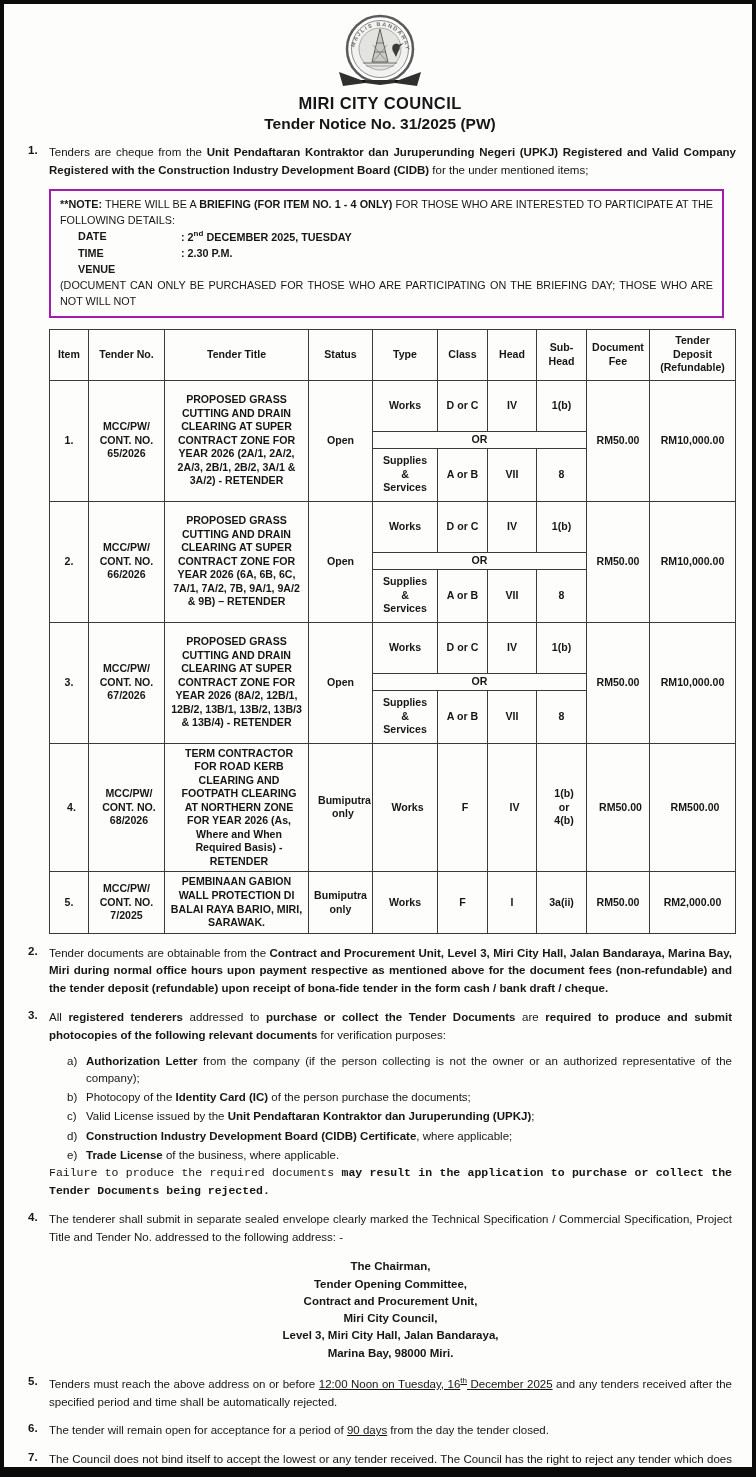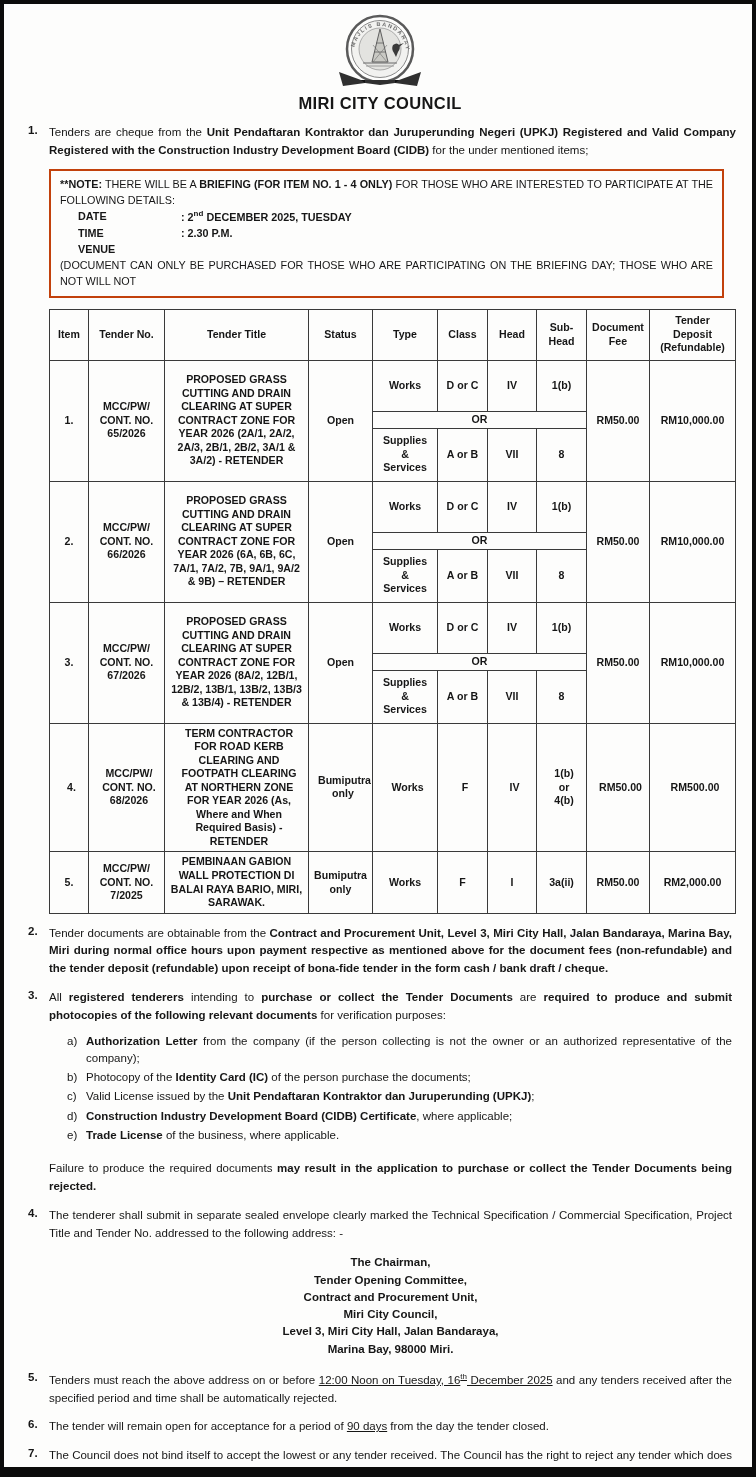--- a/index.html
+++ b/index.html
@@ -23,21 +23,21 @@
   .notice-title{font-size:15.5px;font-weight:bold;margin-top:2px;}
   
   .clause{display:flex;margin-top:11px;}
   .clause-num{width:21px;flex:none;font-weight:bold;}
   .clause-body{flex:1;text-align:justify;line-height:1.55;}
   b,strong{font-weight:bold;}
   .bu{font-weight:normal;text-decoration:underline;}
   sup{font-size:8px;}
   
   .note-box{
-    border:2px solid #c2410c;
+    border:2px solid #a21caf;
     margin:9px 12px 4px 0;
     padding:5px 9px 6px 9px;
     font-size:10.8px;line-height:1.5;text-align:justify;
   }
   .note-row{display:flex;padding-left:18px;}
   .note-label{width:103px;flex:none;font-weight:bold;}
   .note-val{flex:1;font-weight:bold;}
   .note-val2{padding-left:8px;font-weight:bold;}
   
   table.tender{
@@ -63,21 +63,21 @@
   tr.or-row td{height:14px;padding:1px;}
   tr.sub-a td{height:44px;}
   tr.sub-b td{height:46px;}
   tr.row4 td{height:112px;padding-left:9px;}
   tr.row5 td{height:52px;}
   
   .abc-list{margin-top:8px;}
   .abc-item{display:flex;margin-top:2px;line-height:1.5;}
   .abc-letter{width:19px;flex:none;margin-left:18px;}
   .abc-text{flex:1;text-align:justify;}
-  .failure{margin-top:16px;line-height:1.55;text-align:justify;}
+  .failure{margin-top:0;line-height:1.55;text-align:justify;font-family:Liberation Mono, monospace;}
   
   .address{means:0;text-align:center;font-weight:bold;line-height:1.5;margin:12px 0 2px 0;}
   .seal-text{font-size:5.5px;fill:#6c6c6c;letter-spacing:1.5px;font-weight:bold;}
 </style>
 </head>
 <body>
 
 <div class="page">
 
   <div class="doc-header">
@@ -101,20 +101,21 @@
         <line x1="45" y1="54" x2="73" y2="54" stroke="#8a8a8a" stroke-width="0.8"></line>
 
         <path d="M72 33 q4 -3 6 0 q2 3 -1 7 l-2 5 l-2 -4 q-3 -4 -1 -8 Z" fill="#3a3a3a"></path>
         <path d="M77 33 l6 -2 l-5 4 Z" fill="#3a3a3a"></path>
 
         <path d="M18 60 L40 68 L78 68 L100 60 L96 74 L74 71 L59 73 L44 71 L22 74 Z" fill="#2f2f2f"></path>
         <path d="M40 68 L44 71 L44 68 Z M78 68 L74 71 L74 68 Z" fill="#111"></path>
       </svg>
     </div>
     <div class="org-name">MIRI CITY COUNCIL</div>
+    <div class="notice-title">Tender Notice No. 31/2025 (PW)</div>
   </div>
 
   <div class="clause">
     <div class="clause-num">1.</div>
     <div class="clause-body"><span>Tenders are cheque from the </span><b>Unit Pendaftaran Kontraktor dan Juruperunding Negeri (UPKJ) Registered and Valid Company Registered with the Construction Industry Development Board (CIDB)</b><span> for the under mentioned items;</span>
 
       
       <div class="note-box">
         <div><b>**NOTE:</b><span> THERE WILL BE A </span><b>BRIEFING (FOR ITEM NO. 1 - 4 ONLY)</b><span> FOR THOSE WHO ARE INTERESTED TO PARTICIPATE AT THE FOLLOWING DETAILS:</span></div>
         <div class="note-row">
@@ -282,21 +283,21 @@
   </div>
 
   <div class="clause">
     <div class="clause-num">2.</div>
     <div class="clause-body"><span>Tender documents are obtainable from the </span><b>Contract and Procurement Unit, Level 3, Miri City Hall, Jalan Bandaraya, Marina Bay, Miri during normal office hours upon payment respective as mentioned above for the document fees (non-refundable) and the tender deposit (refundable) upon receipt of bona-fide tender in the form cash / bank draft / cheque.</b></div>
   </div>
 
   <div class="clause">
     <div class="clause-num">3.</div>
     <div class="clause-body">
-      <span>All </span><b>registered tenderers</b><span> intending to </span><b>purchase or collect the Tender Documents</b><span> are </span><b>required to produce and submit photocopies of the following relevant documents</b><span> for verification purposes:</span>
+      <span>All </span><b>registered tenderers</b><span> addressed to </span><b>purchase or collect the Tender Documents</b><span> are </span><b>required to produce and submit photocopies of the following relevant documents</b><span> for verification purposes:</span>
       <div class="abc-list">
         <div class="abc-item">
           <div class="abc-letter">a)</div>
           <div class="abc-text"><span></span><b>Authorization Letter</b><span> from the company (if the person collecting is not the owner or an authorized representative of the company);</span></div>
         </div>
         <div class="abc-item">
           <div class="abc-letter">b)</div>
           <div class="abc-text"><span>Photocopy of the </span><b>Identity Card (IC)</b><span> of the person purchase the documents;</span></div>
         </div>
         <div class="abc-item">

